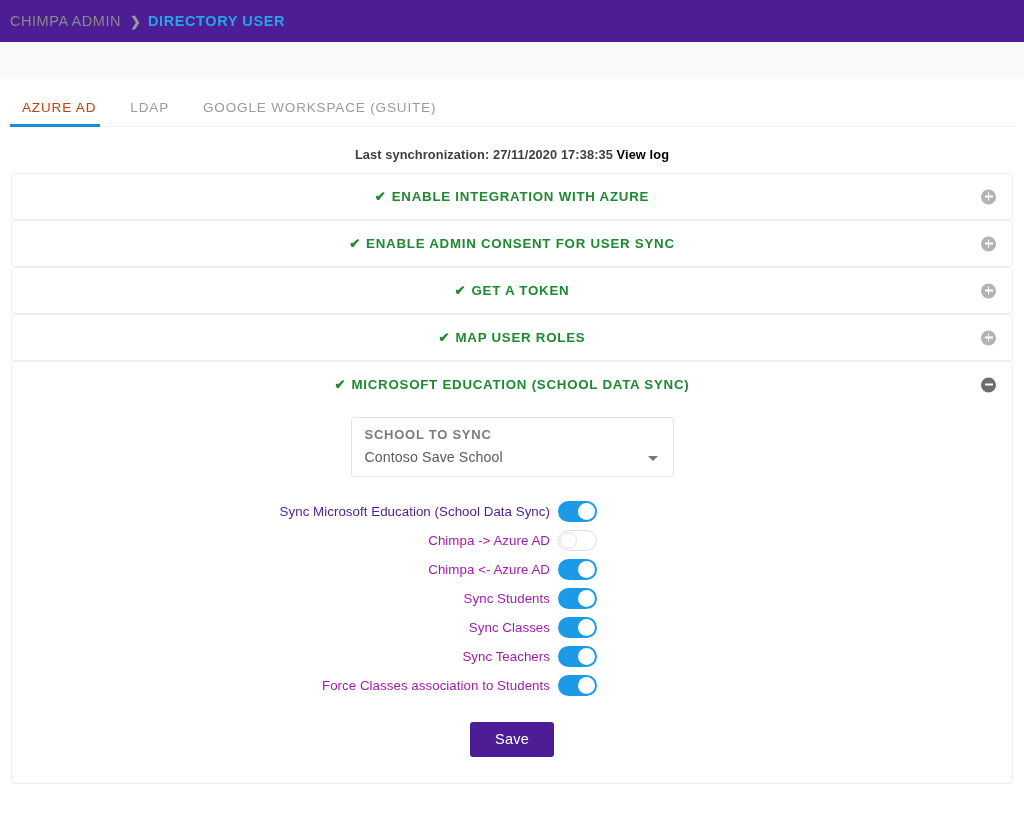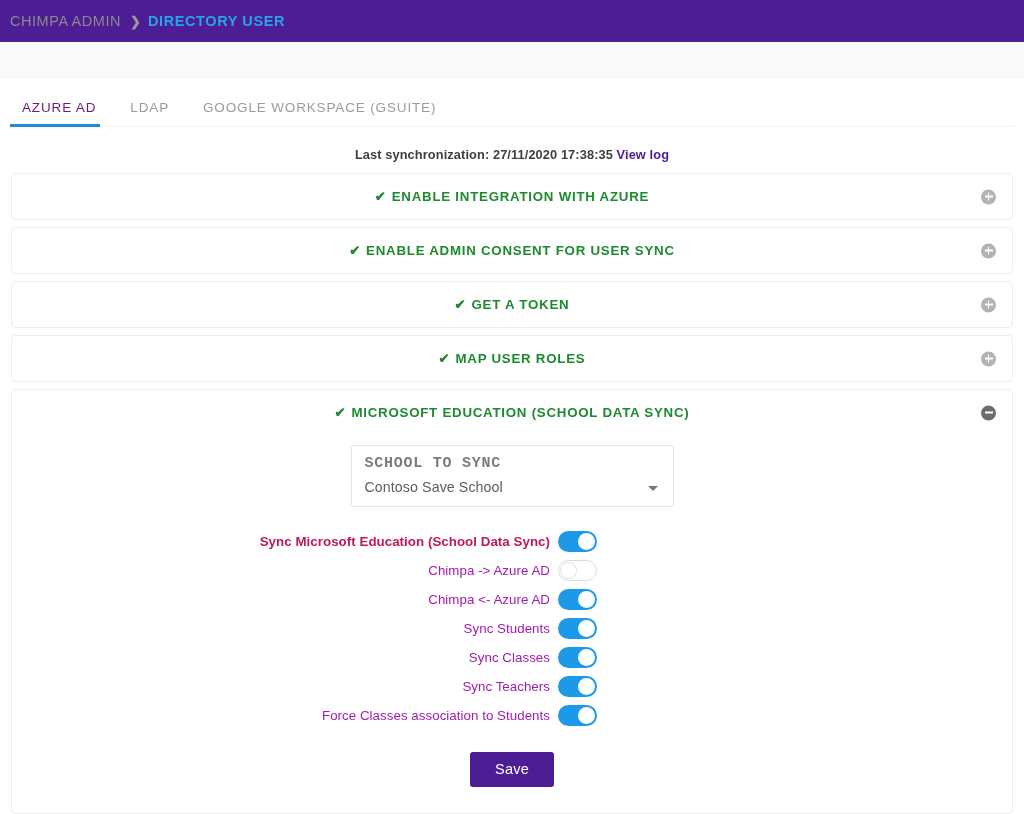--- a/index.html
+++ b/index.html
@@ -66,21 +66,21 @@
     font-size: 13.5px;
     letter-spacing: 0.85px;
     color: #9b9b9b;
     padding: 21px 22px 0 12px;
     box-sizing: border-box;
     height: 100%;
     cursor: pointer;
     white-space: nowrap;
   }
   .tab.active {
-    color: #701a75;
+    color: #c2410c;
   }
   .tabs-underline-track {
     position: absolute;
     left: 10px;
     right: 10px;
     bottom: 0;
     height: 1px;
     background: #f0f0f0;
   }
   .tabs-underline-active {
@@ -98,31 +98,31 @@
   }
   .lastsync {
     text-align: center;
     font-size: 12.8px;
     font-weight: 700;
     color: #3f3f3f;
     padding: 20px 0 11px 0;
     letter-spacing: 0.1px;
   }
   .lastsync .link {
-    color: #4c1d95;
+    color: #000000;
     font-weight: 700;
     cursor: pointer;
   }
 
   
   .card {
     border: 1px solid #eeeeee;
     border-radius: 4px;
     background: #ffffff;
-    margin-bottom: 7px;
+    margin-bottom: 0;
     position: relative;
     box-sizing: border-box;
   }
   .card-head {
     height: 45px;
     display: flex;
     align-items: center;
     justify-content: center;
     position: relative;
     cursor: pointer;
@@ -177,26 +177,25 @@
     width: 323px;
     margin: 0 auto;
     border: 1px solid #e3e3e3;
     border-radius: 3px;
     padding: 9px 13px 11px 13px;
     box-sizing: border-box;
     position: relative;
     background: #fff;
   }
   .select-label {
-    font-size: 15px;
+    font-size: 13px;
     font-weight: 700;
     letter-spacing: 0.75px;
     color: #7b7b7b;
     margin-bottom: 7px;
-    font-family: Liberation Mono, monospace;
   }
   .select-value {
     font-size: 14.2px;
     color: #5c5c5c;
     letter-spacing: 0.1px;
   }
   .caret {
     position: absolute;
     right: 15px;
     bottom: 15px;
@@ -219,22 +218,22 @@
   .switch-label {
     width: 546px;
     text-align: right;
     font-size: 13.3px;
     color: #a21caf;
     padding-right: 8px;
     box-sizing: border-box;
     letter-spacing: 0.05px;
   }
   .switch-row.primary .switch-label {
-    color: #be185d;
-    font-weight: 700;
+    color: #4c1d95;
+    font-weight: 400;
   }
   .switch {
     width: 39px;
     height: 21px;
     border-radius: 11px;
     background: #1c9ae8;
     position: relative;
     flex: none;
     cursor: pointer;
     box-sizing: border-box;

